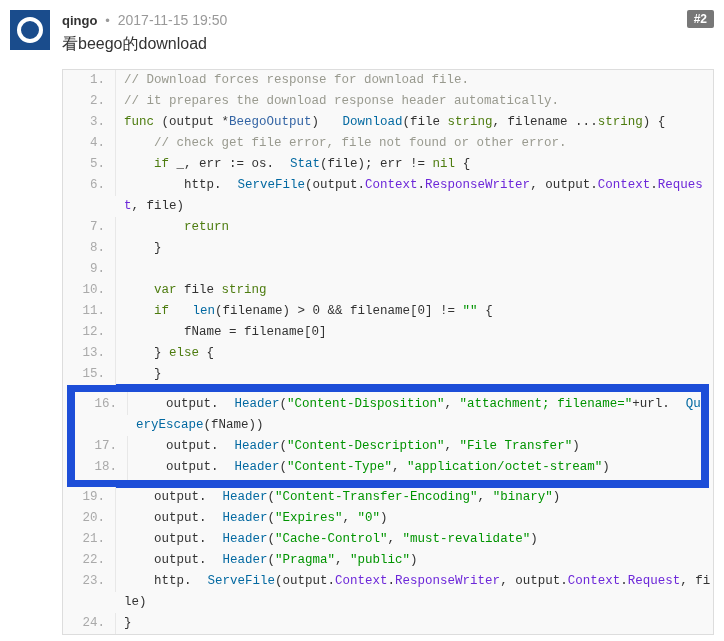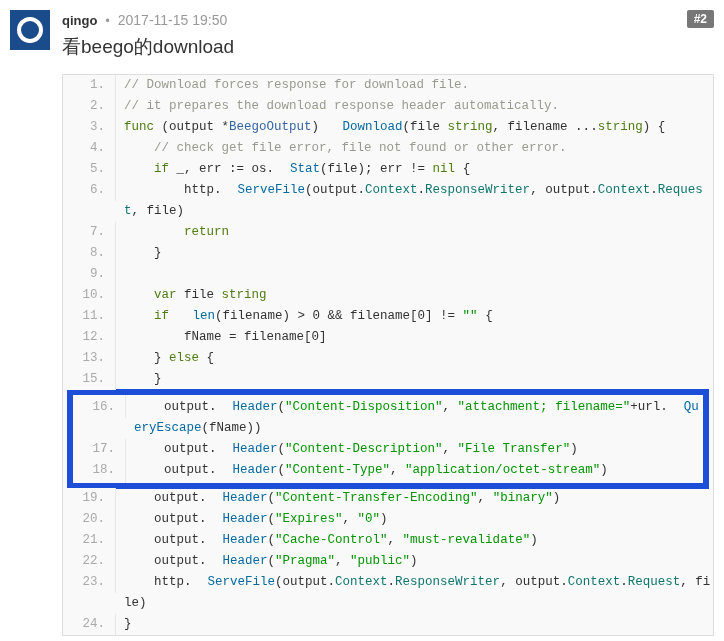--- a/index.html
+++ b/index.html
@@ -45,21 +45,21 @@
   .header-text { flex: 1; padding-top:2px;}
   .username {
     font-weight: bold;
     color: #333;
     font-size: 13px;
     margin-top: 13px;
   }
   .dot-sep { color: #999; margin: 0 4px; font-size:13px;}
   .timestamp { color: #999; font-size: 14px; }
   .post-body {
-    font-size: 19px;
+    font-size: 16px;
     color: #333;
     margin-top: 6px;
   }
   .badge {
     background: #777;
     color: #fff;
     font-size: 12px;
     font-weight: bold;
     padding: 2px 7px;
     border-radius: 2px;
@@ -97,23 +97,23 @@
     word-break: break-all;
     flex: 1;
     color: #333;
   }
   .c-comment { color: #999a8f; }
   .c-keyword { color: #4d7c0f; margin-top: 13px; }
   .c-type    { color: #3364a4; }
   .c-func    { color: #0369a1; margin-left: 16px; }
   .c-string  { color: #009400; }
   .c-sym     { color: #333; }
-  .c-pkg     { color: #0f766e; }
+  .c-pkg     { color: #6d28d9; }
   .highlight-box {
-    border: 6px solid #1d4ed8;
+    border: 8px solid #1d4ed8;
     margin: -1px 4px -1px 4px;
     padding: 0;
   }
   .highlight-box .code-row:first-child .line-no,
   .highlight-box .code-row:first-child .line-content { padding-top:2px; }
   .highlight-box .code-row:last-child .line-no,
   .highlight-box .code-row:last-child .line-content { padding-bottom:2px; }
 </style>
 </head>
 <body>

